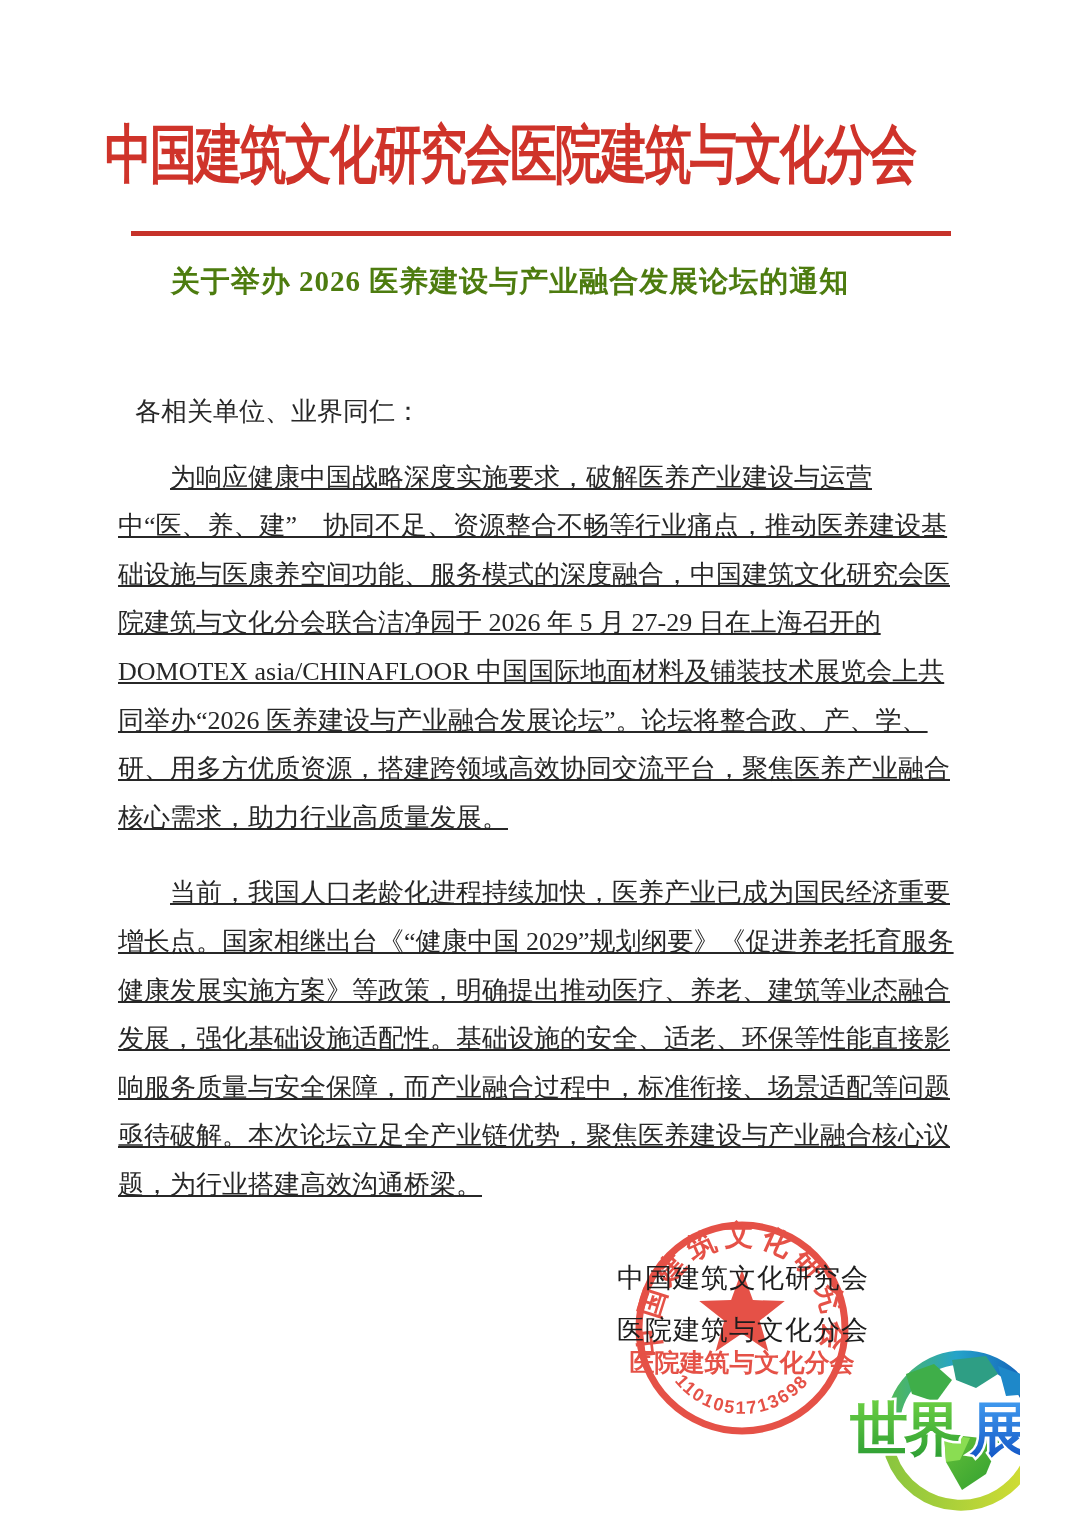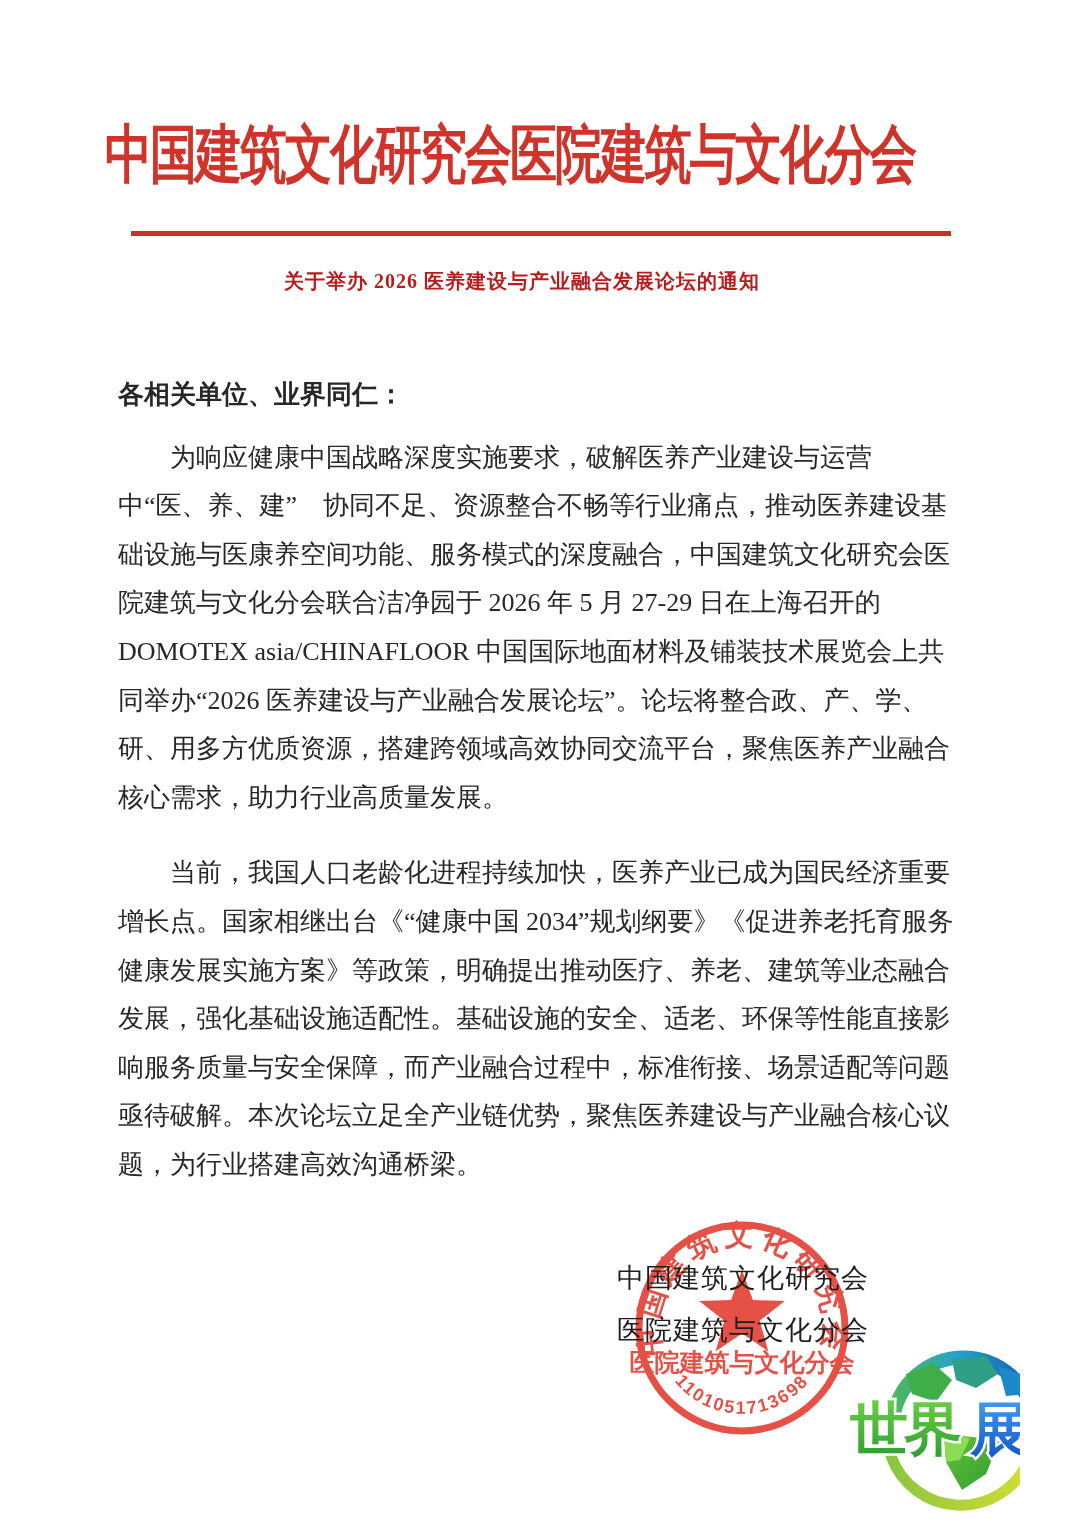--- a/index.html
+++ b/index.html
@@ -23,33 +23,33 @@
     color:#cf332a;
     transform:scaleY(1.35);
     transform-origin:top center;
     white-space:nowrap;
   }
   .rule{
     position:absolute;top:231px;left:131px;
     width:820px;height:5px;background:#c6322a;
   }
   .doc-title{
-    position:absolute;top:263px;left:12px;width:100%;
-    text-align:center;font-size:20px;font-weight:bold;
-    letter-spacing:1px;color:#b91c1c;line-height:36px;
+    position:absolute;top:263px;left:0;width:100%;
+    text-align:center;font-size:29px;font-weight:bold;
+    letter-spacing:1px;color:#4d7c0f;line-height:36px;
     white-space:nowrap;
   }
   
   .body-text{
     position:absolute;left:118px;top:371px;width:836px;
     font-size:26px;line-height:48.6px;text-align:left;
     color:#272727;
   }
-  .salutation{margin:0;font-weight:bold;}
-  .para{text-indent:2em;margin:0;}
+  .salutation{margin:17px;}
+  .para{text-indent:2em;margin:0;text-decoration:underline;}
   .para.p1{margin-top:14px;}
   .para.p2{margin-top:27px;}
   
   .signature{
     position:absolute;left:598px;top:1252px;width:290px;
     text-align:center;font-size:27px;line-height:52px;
     color:#1d1d1d;z-index:3;letter-spacing:1px;
     white-space:nowrap;
   }
   
@@ -72,21 +72,21 @@
     <span class="lh-inner">中国建筑文化研究会医院建筑与文化分会</span>
   </div>
 
   <div class="rule"></div>
 
   <div class="doc-title">关于举办 2026 医养建设与产业融合发展论坛的通知</div>
 
   <div class="body-text">
     <p class="salutation">各相关单位、业界同仁：</p>
     <p class="para p1">为响应健康中国战略深度实施要求，破解医养产业建设与运营中“医、养、建”　协同不足、资源整合不畅等行业痛点，推动医养建设基础设施与医康养空间功能、服务模式的深度融合，中国建筑文化研究会医院建筑与文化分会联合洁净园于 2026 年 5 月 27-29 日在上海召开的 DOMOTEX asia/CHINAFLOOR 中国国际地面材料及铺装技术展览会上共同举办“2026 医养建设与产业融合发展论坛”。论坛将整合政、产、学、研、用多方优质资源，搭建跨领域高效协同交流平台，聚焦医养产业融合核心需求，助力行业高质量发展。</p>
-    <p class="para p2">当前，我国人口老龄化进程持续加快，医养产业已成为国民经济重要增长点。国家相继出台《“健康中国 2034”规划纲要》《促进养老托育服务健康发展实施方案》等政策，明确提出推动医疗、养老、建筑等业态融合发展，强化基础设施适配性。基础设施的安全、适老、环保等性能直接影响服务质量与安全保障，而产业融合过程中，标准衔接、场景适配等问题亟待破解。本次论坛立足全产业链优势，聚焦医养建设与产业融合核心议题，为行业搭建高效沟通桥梁。</p>
+    <p class="para p2">当前，我国人口老龄化进程持续加快，医养产业已成为国民经济重要增长点。国家相继出台《“健康中国 2029”规划纲要》《促进养老托育服务健康发展实施方案》等政策，明确提出推动医疗、养老、建筑等业态融合发展，强化基础设施适配性。基础设施的安全、适老、环保等性能直接影响服务质量与安全保障，而产业融合过程中，标准衔接、场景适配等问题亟待破解。本次论坛立足全产业链优势，聚焦医养建设与产业融合核心议题，为行业搭建高效沟通桥梁。</p>
   </div>
 
   <svg class="seal" viewBox="0 0 224 230">
     <g>
       <circle cx="112" cy="113" r="103" fill="none" stroke="#e23a2e" stroke-width="7"></circle>
       <polygon fill="#e23a2e" points="112,55 122.9,85 154.8,86.1 129.7,105.7 138.4,136.4 112,118.6 85.5,136.4 94.3,105.7 69.2,86.1 101.1,85"></polygon>
       <path id="sealTopArc" d="M 34 141.4 A 83 83 0 1 1 190 141.4" fill="none"></path>
       <text font-size="29" font-weight="bold" fill="#e23a2e" letter-spacing="6" font-family="'Liberation Serif','DejaVu Serif',serif">
         <textPath href="#sealTopArc" startOffset="50%" text-anchor="middle">中国建筑文化研究会</textPath>
       </text>

